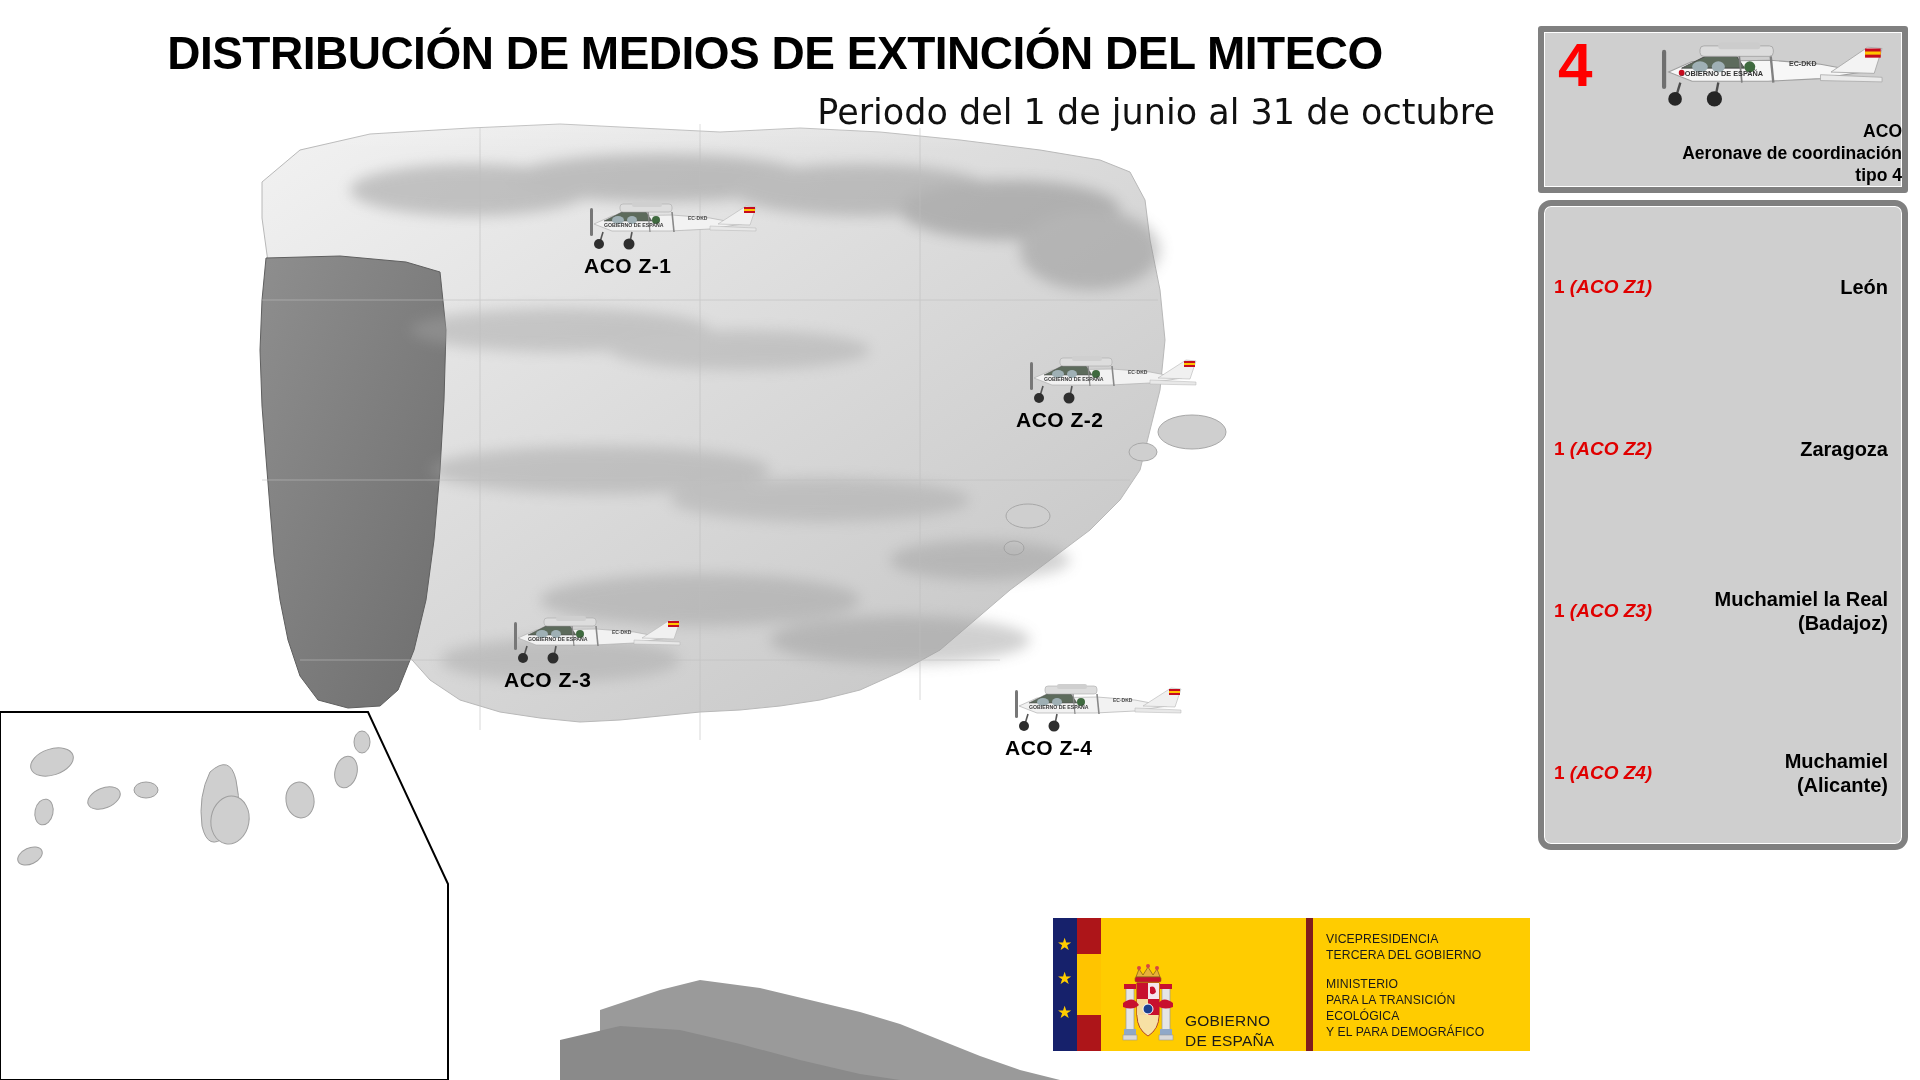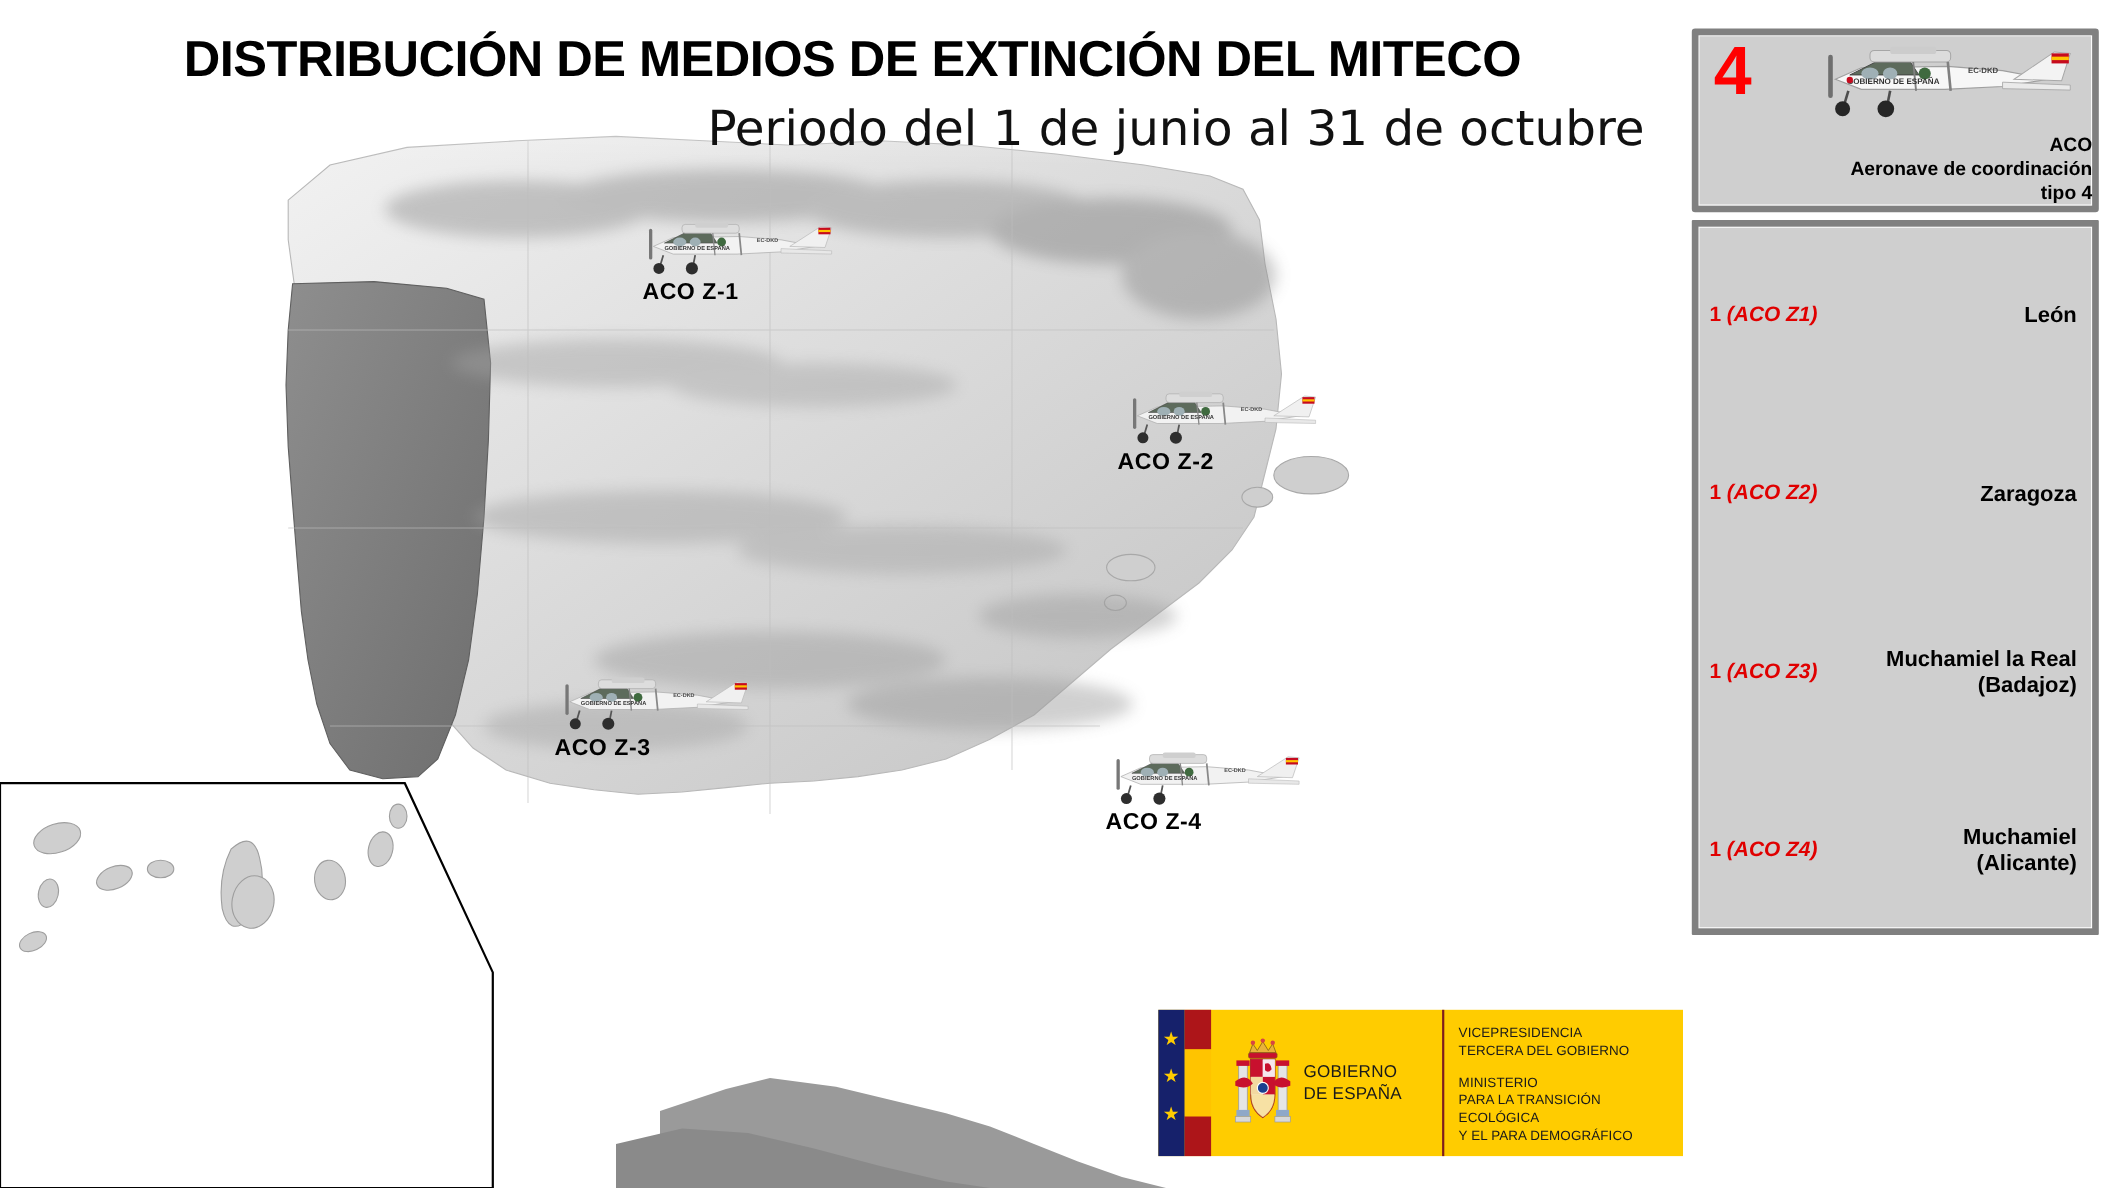--- a/index.html
+++ b/index.html
@@ -31,21 +31,21 @@
     font-size: 46px;
     letter-spacing: -0.5px;
     color: #000000;
     text-align: center;
     margin: 26px 0 0 0;
     padding-left: 10px;
     white-space: nowrap;
   }
   .subtitle {
     font-family: "DejaVu Sans", sans-serif;
-    font-size: 44px;
+    font-size: 35px;
     color: #111111;
     text-align: right;
     padding-right: 45px;
     margin-top: 12px;
     white-space: nowrap;
   }
 
   
   .map-area {
     position: absolute;
@@ -95,23 +95,23 @@
   }
   .gov-flagbar { width: 48px; height: 100%; position: relative; flex: 0 0 48px; }
   .gov-eu { position:absolute; left:0; top:0; width:24px; height:100%; background:#16216B; }
   .gov-es { position:absolute; left:24px; top:0; width:24px; height:100%; }
   .gov-es-top { position:absolute; left:0; top:0; width:100%; height:27%; background:#AD1519; }
   .gov-es-mid { position:absolute; left:0; top:27%; width:100%; height:46%; background:#FFC400; }
   .gov-es-bot { position:absolute; left:0; top:73%; width:100%; height:27%; background:#AD1519; }
   .eu-star { position:absolute; left:4px; color:#FFCC00; font-size:17px; line-height:1; }
   .gov-mid {
     flex: 0 0 212px;
-    display: flex; align-items: center; gap: 8px;
+    display: flex; align-items: flex-end; gap: 8px;
     padding-left: 18px;
-    border-right: 2px solid #7f1d1d;
+    border-right: 7px solid #7f1d1d;
   }
   .gov-mid-text {
     font-family: "Liberation Sans", sans-serif;
     font-size: 15.5px; line-height: 1.28; color: #1a1a1a;
     letter-spacing: 0.2px;
   }
   .gov-right {
     flex: 1;
     padding: 13px 0 0 13px;
     font-family: "Liberation Sans", sans-serif;
@@ -153,21 +153,21 @@
     line-height: 1.27;
     color: #000000;
   }
 
   .list-panel {
     position: absolute;
     left: 1538px; top: 200px;
     width: 370px; height: 650px;
     background: #CFCFCF;
     border: 6px solid #808080;
-    border-radius: 1px;
+    border-radius: 13px;
     z-index: 50;
     box-shadow: inset 0 0 0 1px #ffffff;
     padding: 0;
   }
   .list-row {
     position: relative;
     height: 162px;
     display: flex;
     align-items: center;
     justify-content: space-between;

